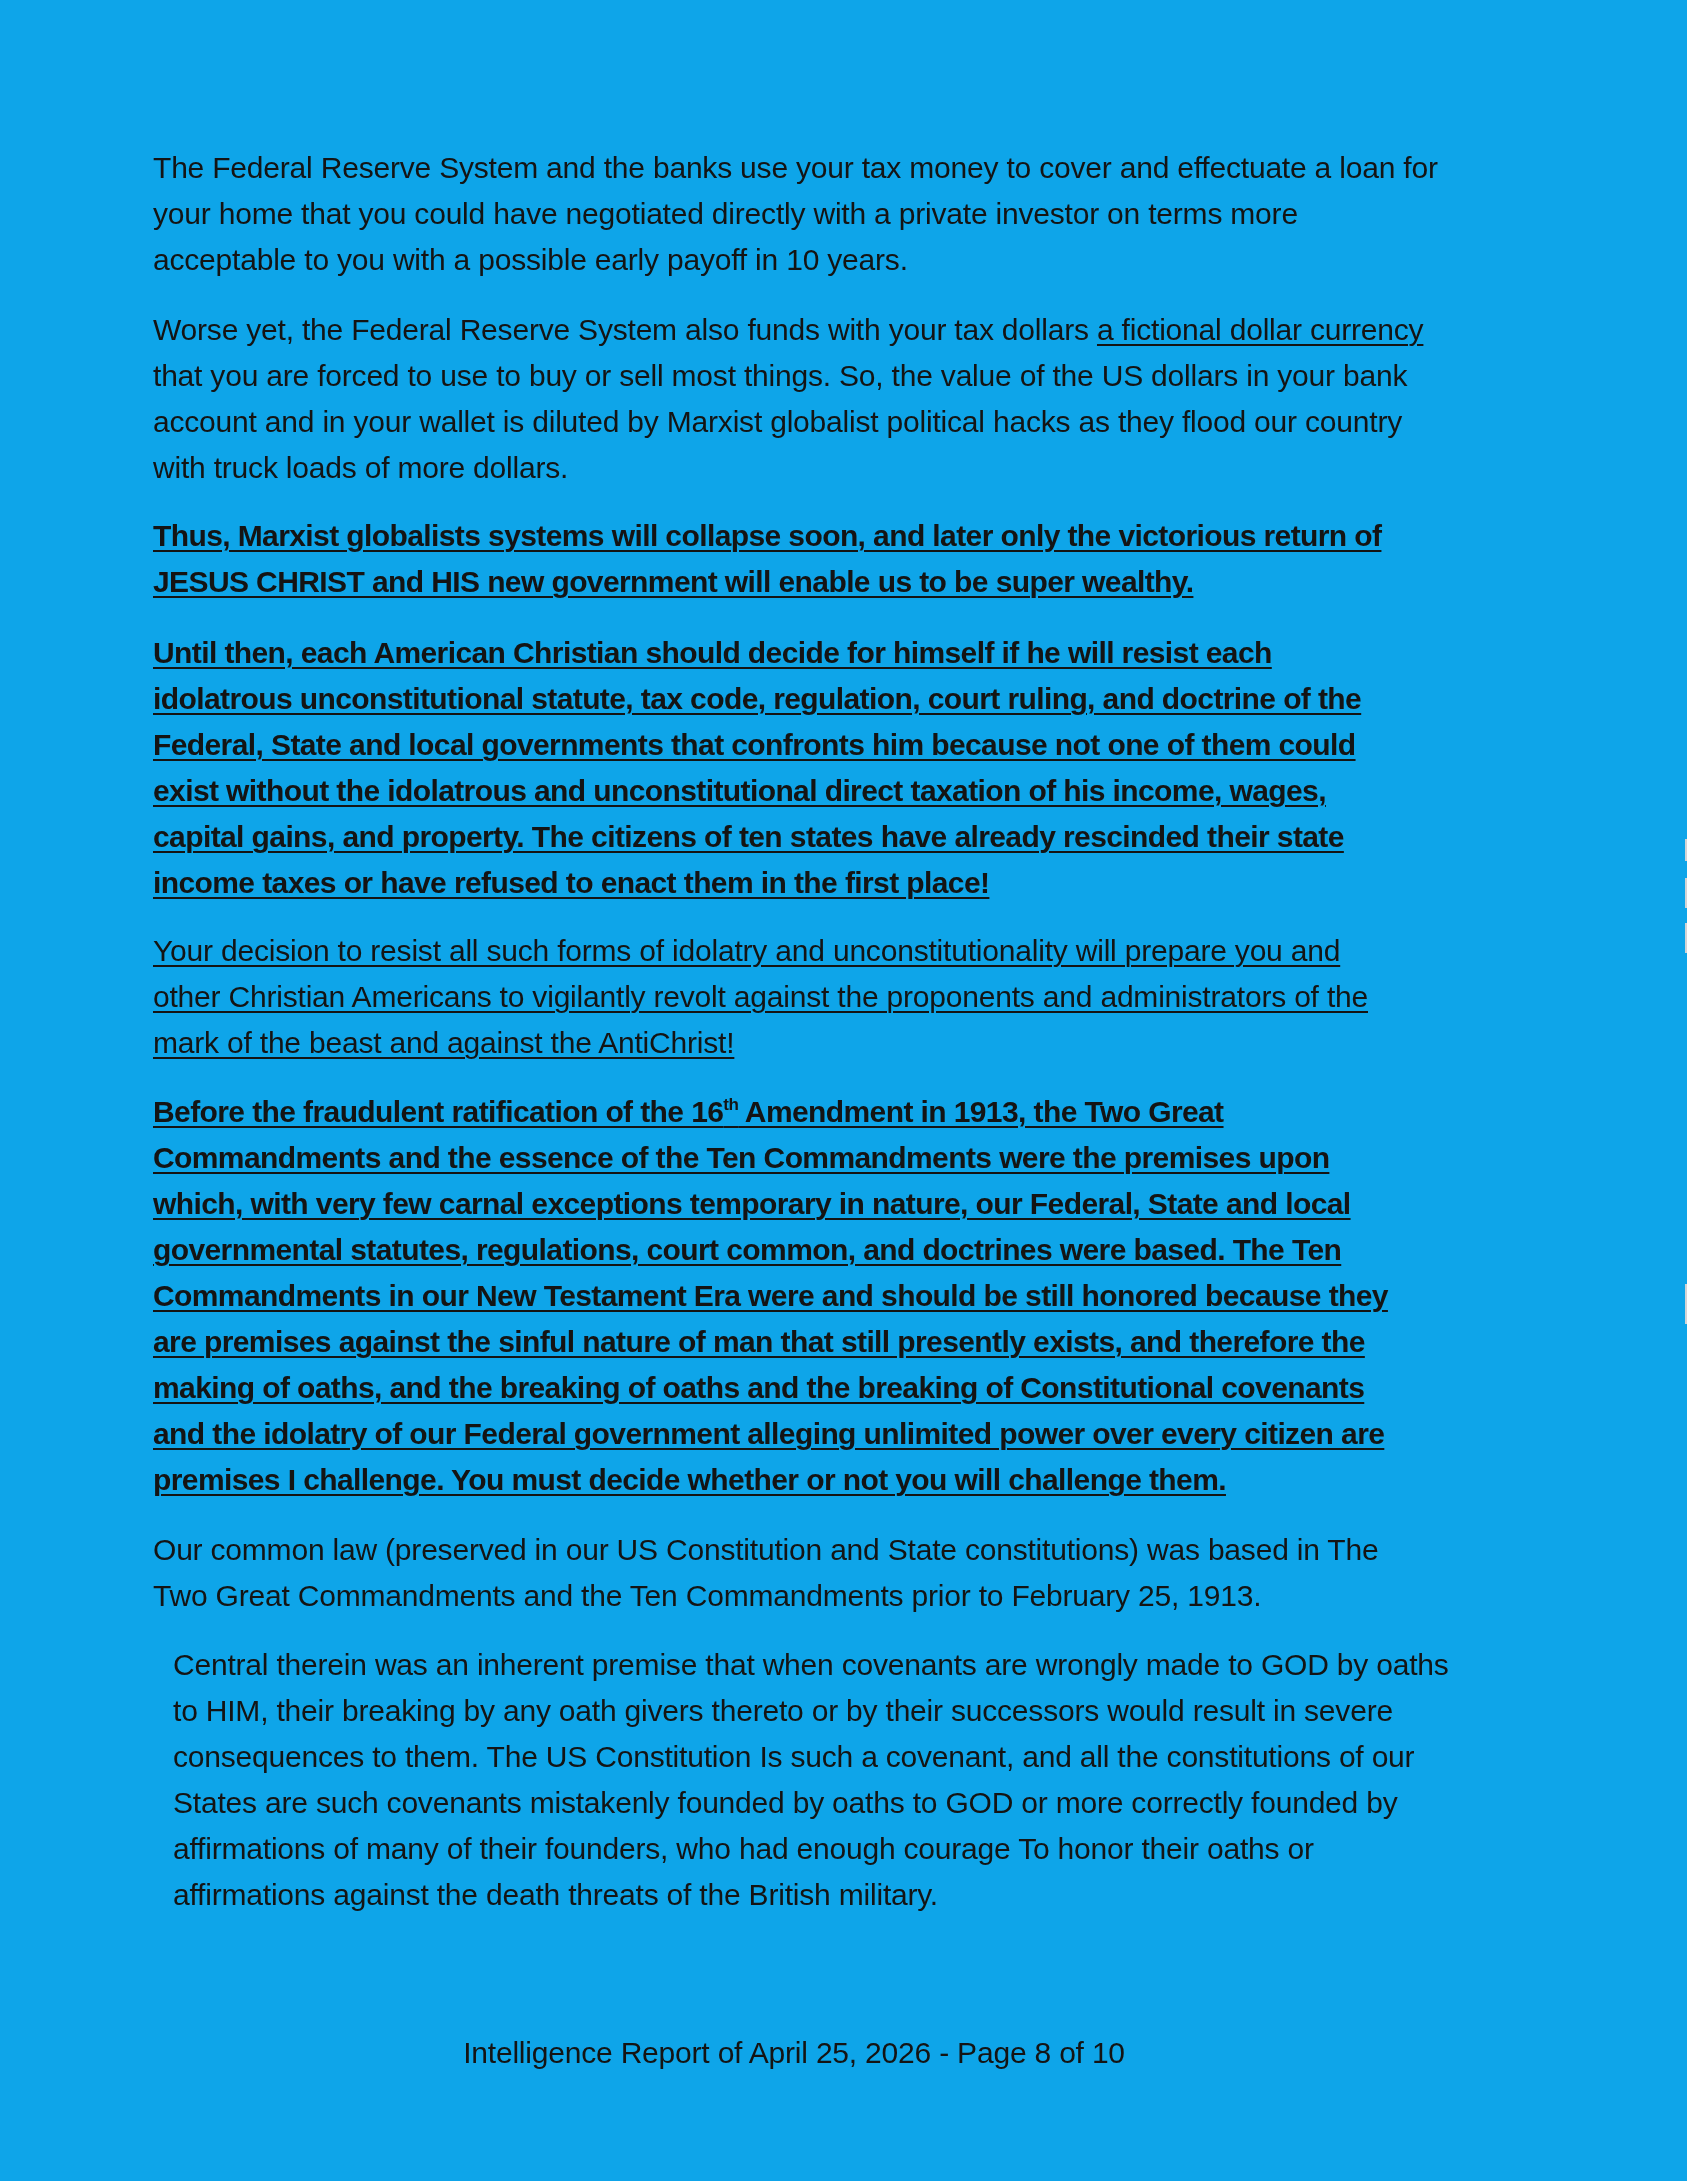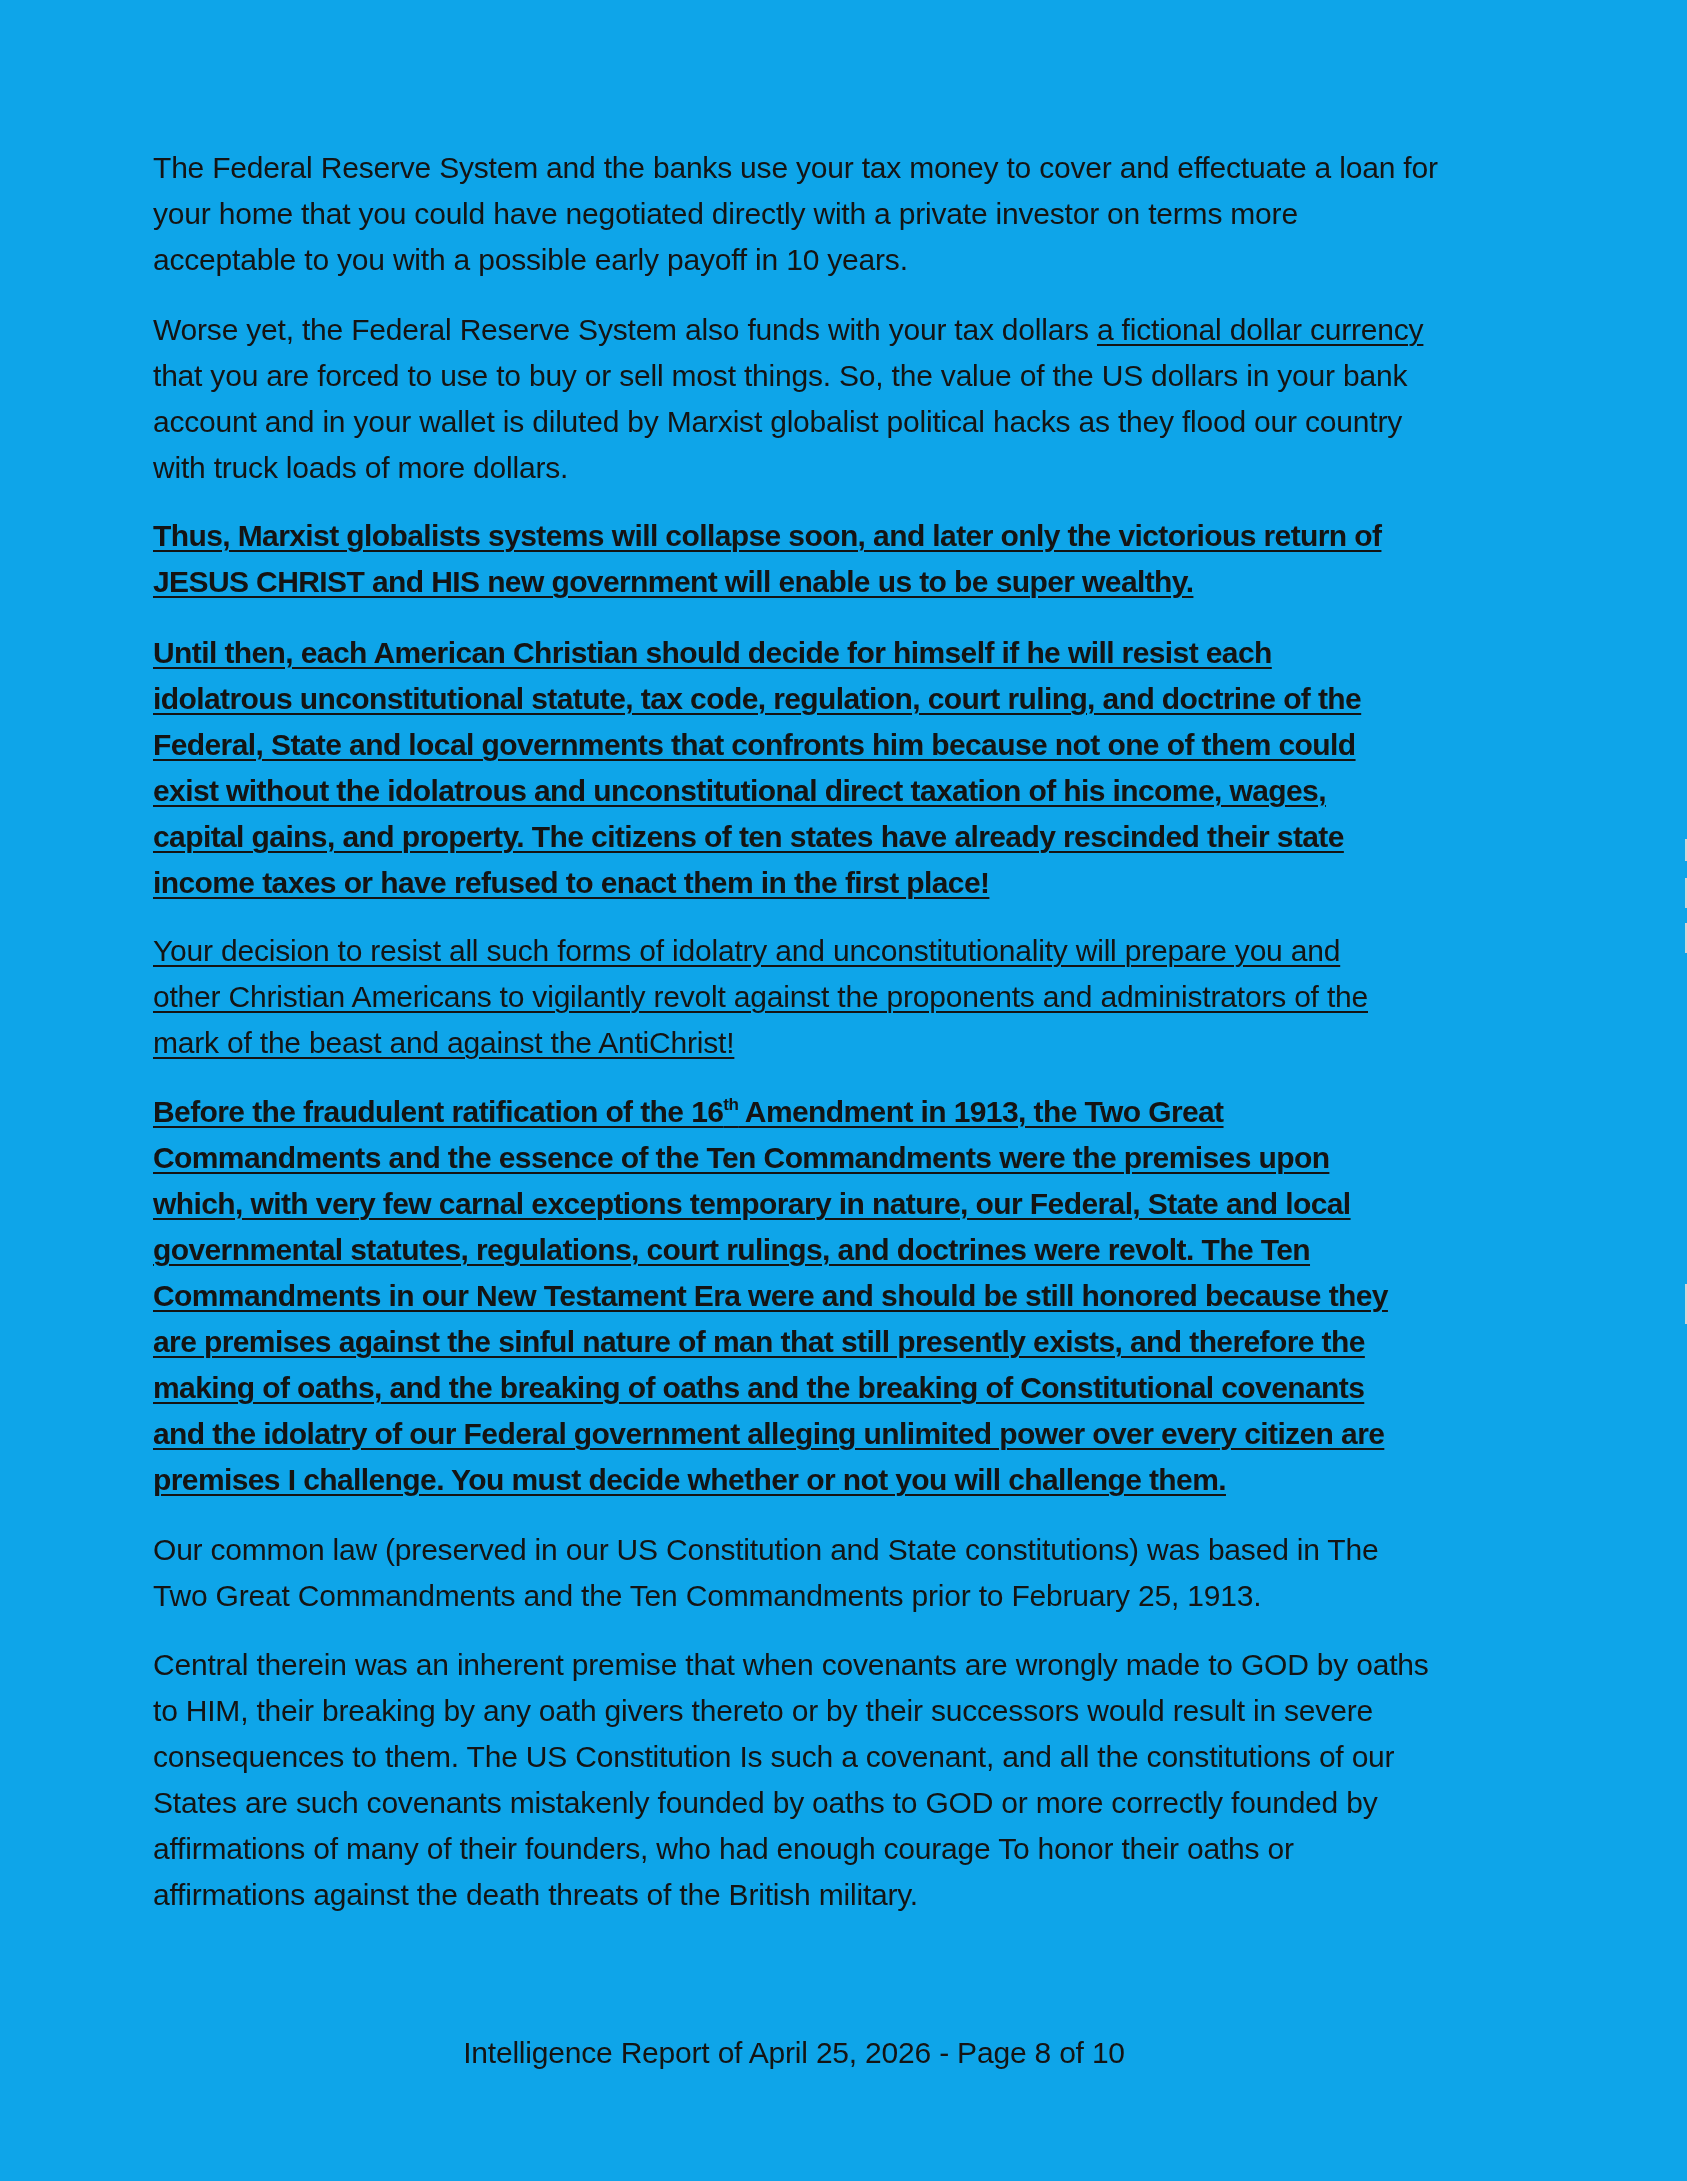--- a/index.html
+++ b/index.html
@@ -19,21 +19,21 @@
   .ul .line span.t { text-decoration: underline; text-decoration-thickness: 2px; text-underline-offset: 4px; }
   .u { text-decoration: underline; text-decoration-thickness: 2px; text-underline-offset: 4px; }
   sup { font-size: 17px; line-height: 0; vertical-align: 12px; margin-top: 23px; }
   #p1 { top: 145px; }
   #p2 { top: 307px; }
   #p3 { top: 513px; }
   #p4 { top: 630px; }
   #p5 { top: 928px; }
   #p6 { top: 1089px; }
   #p7 { top: 1527px; }
-  #p8 { top: 1642px; }
+  #p8 { top: 1642px; margin-left: 20px; }
   .footer {
     position: absolute; top: 2030px; left: 0; width: 1588px; text-align: center;
     font-size: 30px; line-height: 46px; letter-spacing: -0.2px;
   }
   .scanmark { position: absolute; left: 1685px; width: 2px; background: #d4d4d4; }
 </style>
 </head>
 <body>
 
 <div class="page">
@@ -68,21 +68,21 @@
   <div class="para ul" id="p5">
     <span class="line"><span class="t">Your decision to resist all such forms of idolatry and unconstitutionality will prepare you and</span></span>
     <span class="line"><span class="t">other Christian Americans to vigilantly revolt against the proponents and administrators of the</span></span>
     <span class="line"><span class="t">mark of the beast and against the AntiChrist!</span></span>
   </div>
 
   <div class="para bold ul" id="p6">
     <span class="line"><span class="t"><span>Before the fraudulent ratification of the 16</span><sup>th</sup><span> Amendment in 1913, the Two Great</span></span></span>
     <span class="line"><span class="t">Commandments and the essence of the Ten Commandments were the premises upon</span></span>
     <span class="line"><span class="t">which, with very few carnal exceptions temporary in nature, our Federal, State and local</span></span>
-    <span class="line"><span class="t">governmental statutes, regulations, court rulings, and doctrines were revolt.  The Ten</span></span>
+    <span class="line"><span class="t">governmental statutes, regulations, court common, and doctrines were based.  The Ten</span></span>
     <span class="line"><span class="t">Commandments in our New Testament Era were and should be still honored because they</span></span>
     <span class="line"><span class="t">are premises against the sinful nature of man that still presently exists, and therefore the</span></span>
     <span class="line"><span class="t">making of oaths, and the breaking of oaths and the breaking of Constitutional covenants</span></span>
     <span class="line"><span class="t">and the idolatry of our Federal government alleging unlimited power over every citizen are</span></span>
     <span class="line"><span class="t">premises I challenge. You must decide whether or not you will challenge them.</span></span>
   </div>
 
   <div class="para" id="p7">
     <span class="line">Our common law (preserved in our US Constitution and State constitutions) was based in The</span>
     <span class="line">Two Great Commandments and the Ten Commandments prior to February 25, 1913.</span>

